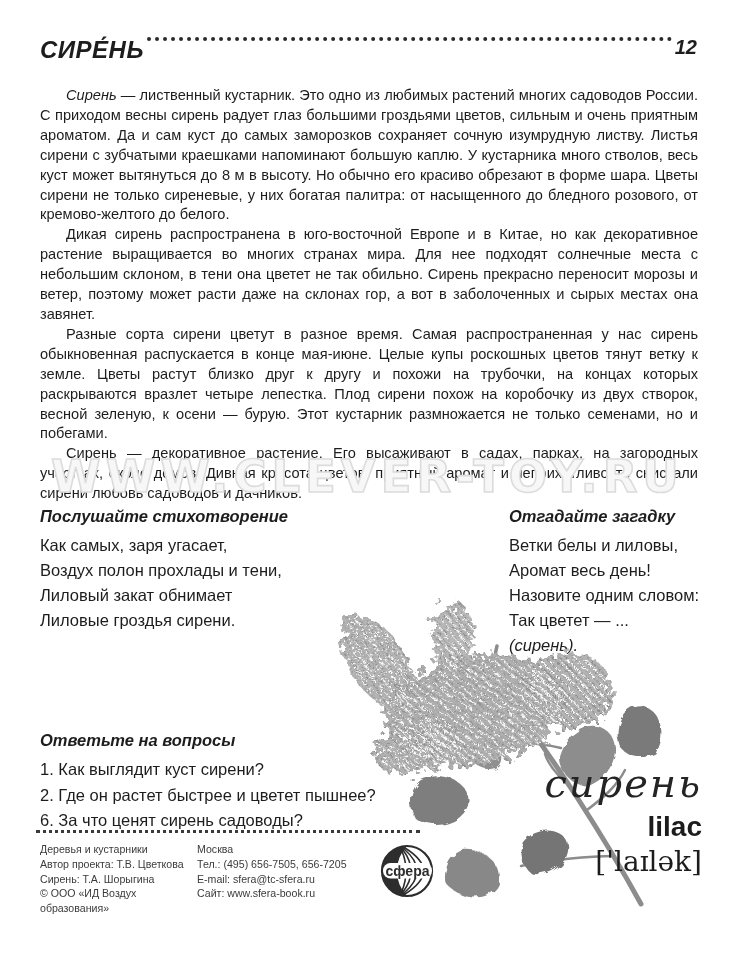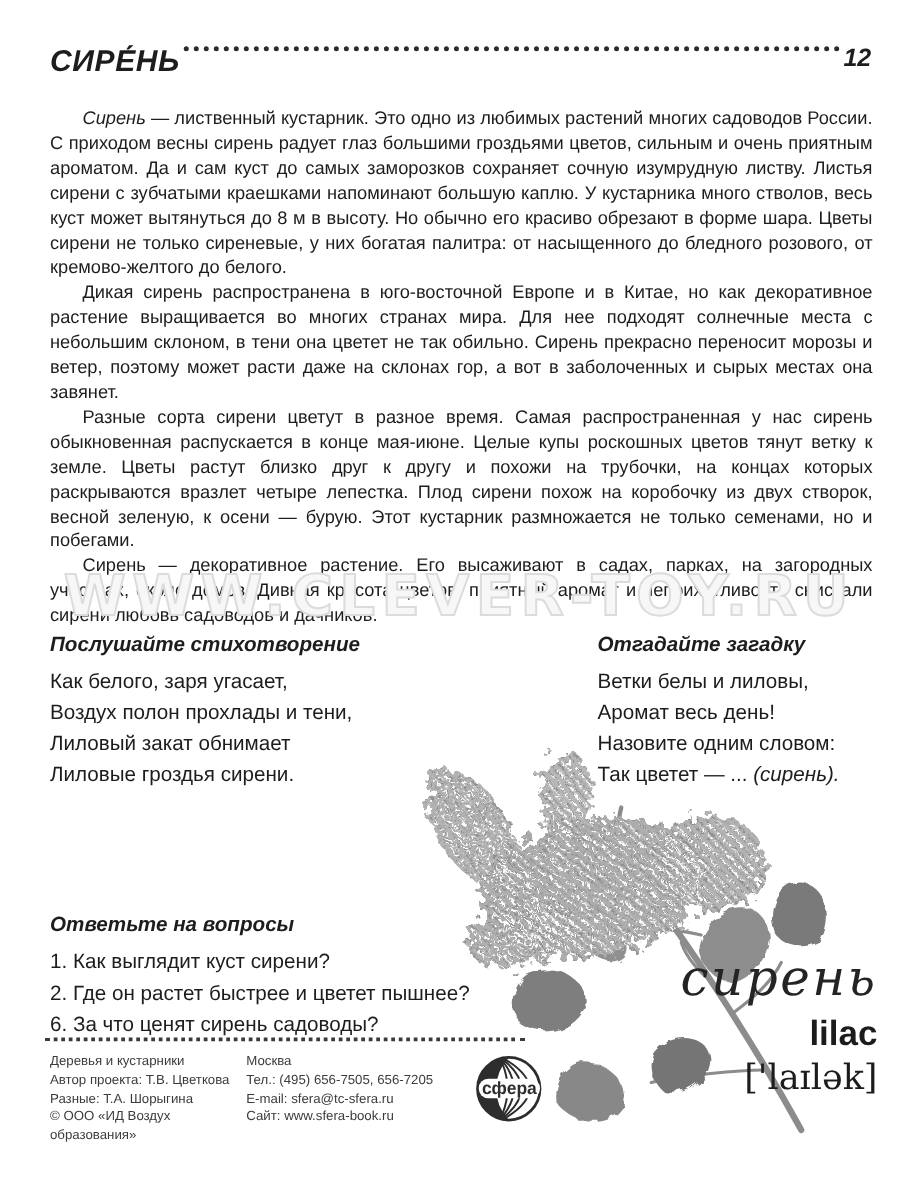--- a/index.html
+++ b/index.html
@@ -16,21 +16,21 @@
   .article{position:absolute;top:86px;left:40px;width:658px;font-size:14.6px;line-height:19.9px;text-align:justify;}
   .article p{margin:0;text-indent:26px;}
   .it{font-style:italic;}
   
   .watermark{
     position:absolute;top:450px;left:0;width:100%;text-align:center;
     font-family:"DejaVu Sans",sans-serif;font-weight:bold;font-size:45px;letter-spacing:5px;
     color:#f7f7f7;-webkit-text-stroke:1.6px #dcdcdc;pointer-events:none;
   }
   
-  .two-col{position:absolute;top:507px;left:40px;right:33px;display:flex;}
+  .two-col{position:absolute;top:507px;left:40px;right:33px;display:flex;gap:31px;}
   .col-poem{width:438px;}
   .col-riddle{flex:1;}
   .sec-heading{font-weight:bold;font-style:italic;font-size:16.5px;margin:0 0 7px 0;}
   .sec-line{font-size:16.5px;line-height:25px;}
   
   .questions{position:absolute;top:731px;left:40px;width:400px;}
   .questions .sec-line{line-height:25.5px;}
   
   .photo{position:absolute;left:325px;top:598px;width:370px;height:312px;}
   
@@ -62,21 +62,21 @@
     <p>Дикая сирень распространена в юго-восточной Европе и в Китае, но как декоративное растение выращивается во многих странах мира. Для нее подходят солнечные места с небольшим склоном, в тени она цветет не так обильно. Сирень прекрасно переносит морозы и ветер, поэтому может расти даже на склонах гор, а вот в заболоченных и сырых местах она завянет.</p>
     <p>Разные сорта сирени цветут в разное время. Самая распространенная у нас сирень обыкновенная распускается в конце мая-июне. Целые купы роскошных цветов тянут ветку к земле. Цветы растут близко друг к другу и похожи на трубочки, на концах которых раскрываются вразлет четыре лепестка. Плод сирени похож на коробочку из двух створок, весной зеленую, к осени — бурую. Этот кустарник размножается не только семенами, но и побегами.</p>
     <p>Сирень — декоративное растение. Его высаживают в садах, парках, на загородных участках, около домов. Дивная красота цветов, приятный аромат и неприхотливость снискали сирени любовь садоводов и дачников.</p>
   </div>
 
   <div class="watermark">WWW.CLEVER-TOY.RU</div>
 
   <div class="two-col">
     <div class="col-poem">
       <div class="sec-heading">Послушайте стихотворение</div>
-      <div class="sec-line">Как белого, заря угасает,</div>
+      <div class="sec-line">Как самых, заря угасает,</div>
       <div class="sec-line">Воздух полон прохлады и тени,</div>
       <div class="sec-line">Лиловый закат обнимает</div>
       <div class="sec-line">Лиловые гроздья сирени.</div>
     </div>
     <div class="col-riddle">
       <div class="sec-heading">Отгадайте загадку</div>
       <div class="sec-line">Ветки белы и лиловы,</div>
       <div class="sec-line">Аромат весь день!</div>
       <div class="sec-line">Назовите одним словом:</div>
       <div class="sec-line"><span>Так цветет — ... </span><span class="it">(сирень).</span></div>
@@ -156,21 +156,21 @@
     <div class="vocab-ru">сирень</div>
     <div class="vocab-en">lilac</div>
     <div class="vocab-tr">['laɪlək]</div>
   </div>
 
   <div class="divider"></div>
   <div class="footer">
     <div class="f-left">
       <div class="f-title">Деревья и кустарники</div>
       <div>Автор проекта: Т.В. Цветкова</div>
-      <div>Разные: Т.А. Шорыгина</div>
+      <div>Сирень: Т.А. Шорыгина</div>
       <div>© ООО «ИД Воздух образования»</div>
     </div>
     <div class="f-mid">
       <div>Москва</div>
       <div>Тел.: (495) 656-7505, 656-7205</div>
       <div>E-mail: sfera@tc-sfera.ru</div>
       <div>Сайт: www.sfera-book.ru</div>
     </div>
     <div class="f-logo">
       <svg width="58" height="58" viewBox="0 0 58 58" xmlns="http://www.w3.org/2000/svg" aria-hidden="true">

